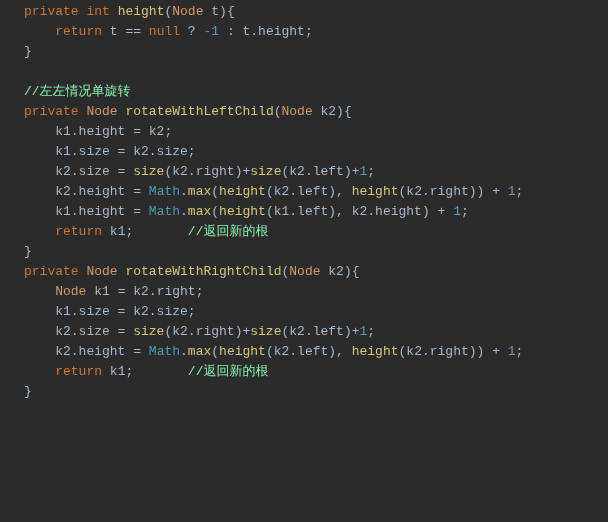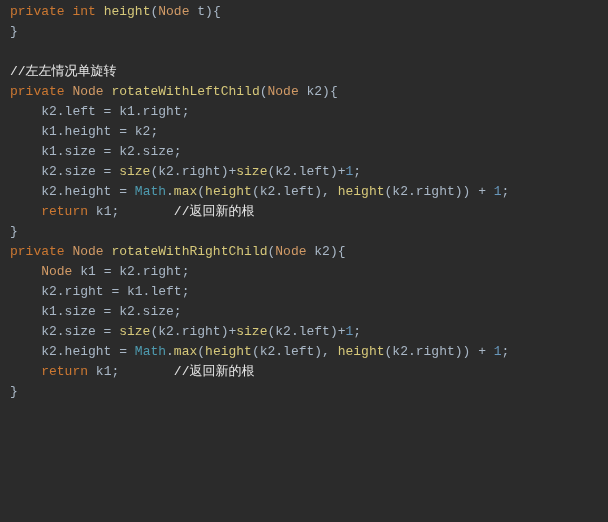--- a/index.html
+++ b/index.html
@@ -7,45 +7,45 @@
     background: #2b2b2b;
     font-family: "Consolas", "Monaco", "Courier New", monospace;
     font-size: 13px;
     line-height: 20px;
     color: #a9b7c6;
     width: 608px;
     height: 522px;
     overflow: hidden;
     padding: 2px 0 0 0;
   }
-  .line { white-space: pre; padding: 0 10px; }
+  .line { white-space: pre; padding: 0 24px; }
   .kw { color: #cc7832; }
   .type { color: #d19a66; }
   .num { color: #6897bb; }
   .cls { color: #4e9bb0; }
-  .cmt { color: #e5e5e5; }
+  .cmt { color: #86efac; }
   .mtd { color: #d6c87a; }
 </style>
 </head>
 <body>
 
 <div>
 <div class="line"><span class="kw">private</span> <span class="kw">int</span> <span class="mtd">height</span>(<span class="type">Node</span> t){</div>
+<div class="line">    <span class="kw">return</span> t == <span class="kw">null</span> ? <span class="num">-1</span> : t.height;</div>
 <div class="line">}</div>
 <div class="line"> </div>
 <div class="line"><span class="cmt">//左左情况单旋转</span></div>
 <div class="line"><span class="kw">private</span> <span class="type">Node</span> <span class="mtd">rotateWithLeftChild</span>(<span class="type">Node</span> k2){</div>
-<div class="line">    k2.left = k1.right;</div>
 <div class="line">    k1.height = k2;</div>
 <div class="line">    k1.size = k2.size;</div>
 <div class="line">    k2.size = <span class="mtd">size</span>(k2.right)+<span class="mtd">size</span>(k2.left)+<span class="num">1</span>;</div>
 <div class="line">    k2.height = <span class="cls">Math</span>.<span class="mtd">max</span>(<span class="mtd">height</span>(k2.left), <span class="mtd">height</span>(k2.right)) + <span class="num">1</span>;</div>
+<div class="line">    k1.height = <span class="cls">Math</span>.<span class="mtd">max</span>(<span class="mtd">height</span>(k1.left), k2.height) + <span class="num">1</span>;</div>
 <div class="line">    <span class="kw">return</span> k1;       <span class="cmt">//返回新的根</span></div>
 <div class="line">}</div>
 <div class="line"><span class="kw">private</span> <span class="type">Node</span> <span class="mtd">rotateWithRightChild</span>(<span class="type">Node</span> k2){</div>
 <div class="line">    <span class="type">Node</span> k1 = k2.right;</div>
-<div class="line">    k2.right = k1.left;</div>
 <div class="line">    k1.size = k2.size;</div>
 <div class="line">    k2.size = <span class="mtd">size</span>(k2.right)+<span class="mtd">size</span>(k2.left)+<span class="num">1</span>;</div>
 <div class="line">    k2.height = <span class="cls">Math</span>.<span class="mtd">max</span>(<span class="mtd">height</span>(k2.left), <span class="mtd">height</span>(k2.right)) + <span class="num">1</span>;</div>
 <div class="line">    <span class="kw">return</span> k1;       <span class="cmt">//返回新的根</span></div>
 <div class="line">}</div>
 </div>
 
 </body></html>

